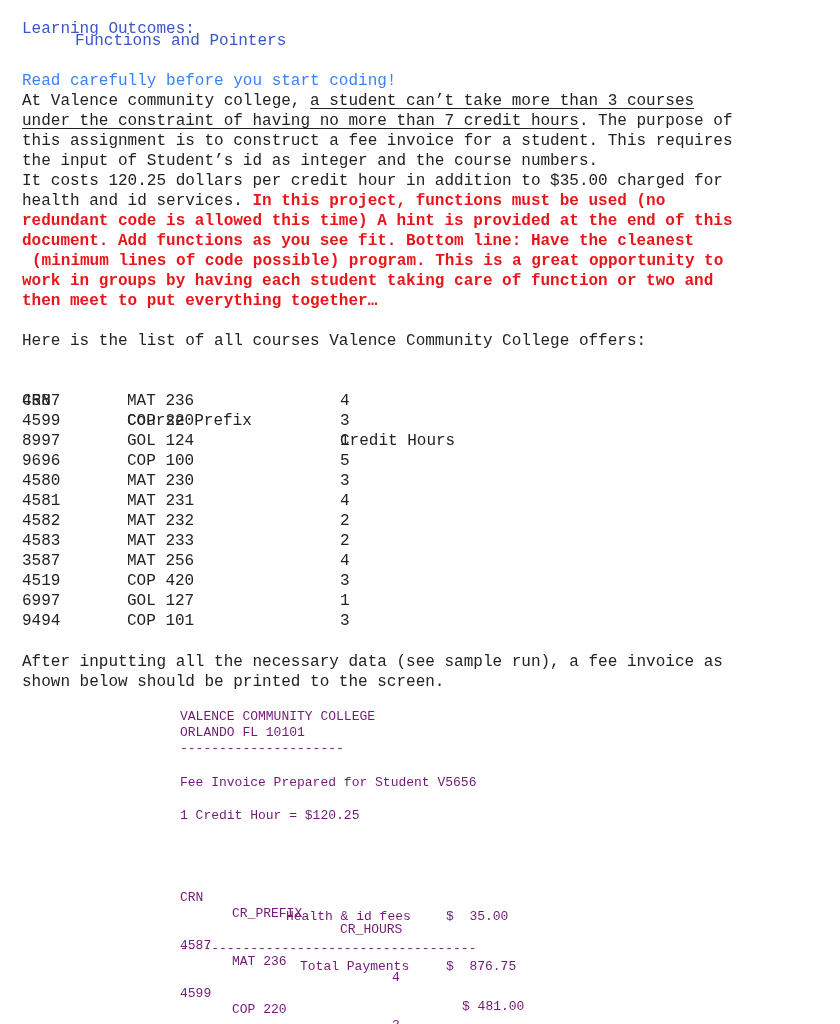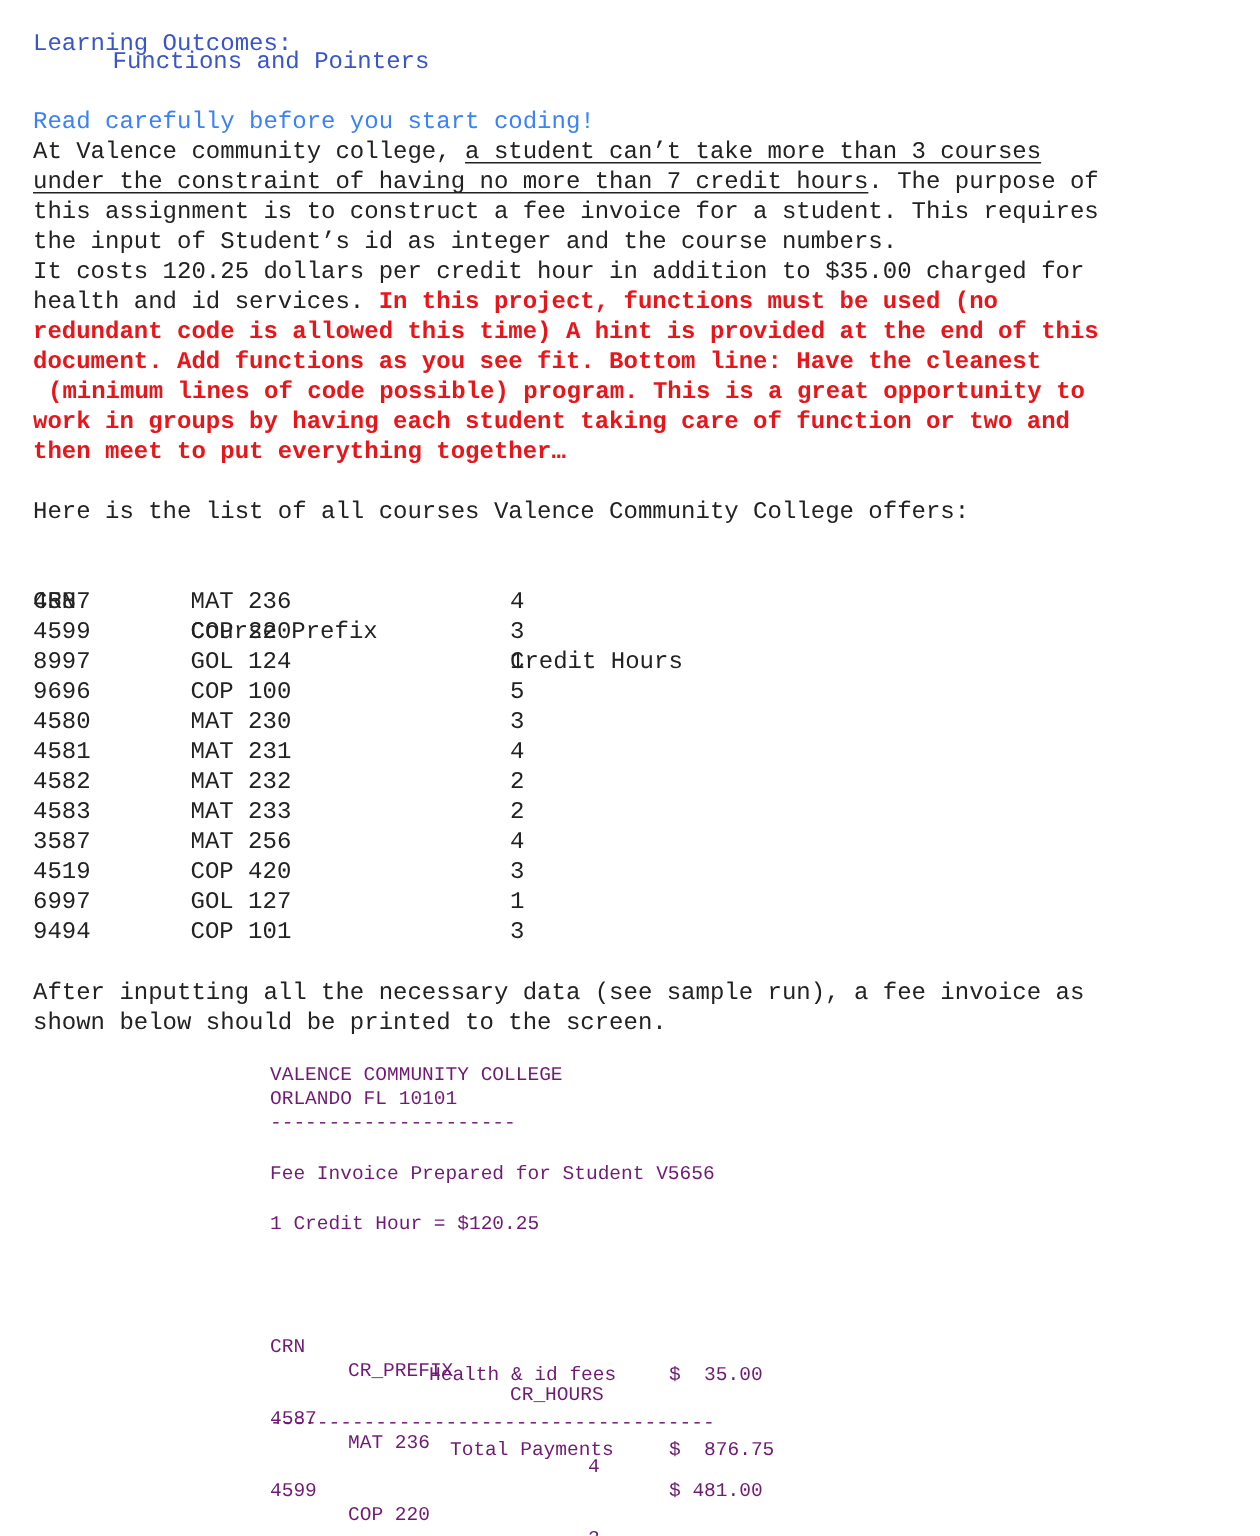--- a/index.html
+++ b/index.html
@@ -79,21 +79,21 @@
     <div class="inv" style="top:842px; width:360px;">
       <div class="row">
         <span class="a" style="left:0;">CRN</span>
         <span class="a" style="left:52px;">CR_PREFIX</span>
         <span class="a" style="left:160px;">CR_HOURS</span>
       </div>
       <div class="row">
         <span class="a" style="left:0;">4587</span>
         <span class="a" style="left:52px;">MAT 236</span>
         <span class="a" style="left:212px;">4</span>
-        <span class="a" style="left:266px;">$ 481.00</span>
+        <span class="a" style="left:282px;margin-top:13px;">$ 481.00</span>
       </div>
       <div class="row">
         <span class="a" style="left:0;">4599</span>
         <span class="a" style="left:52px;">COP 220</span>
         <span class="a" style="left:212px;">3</span>
         
       </div>
     </div>
 
     <div class="inv" style="top:909px; left:286px;">Health &amp; id fees</div>

